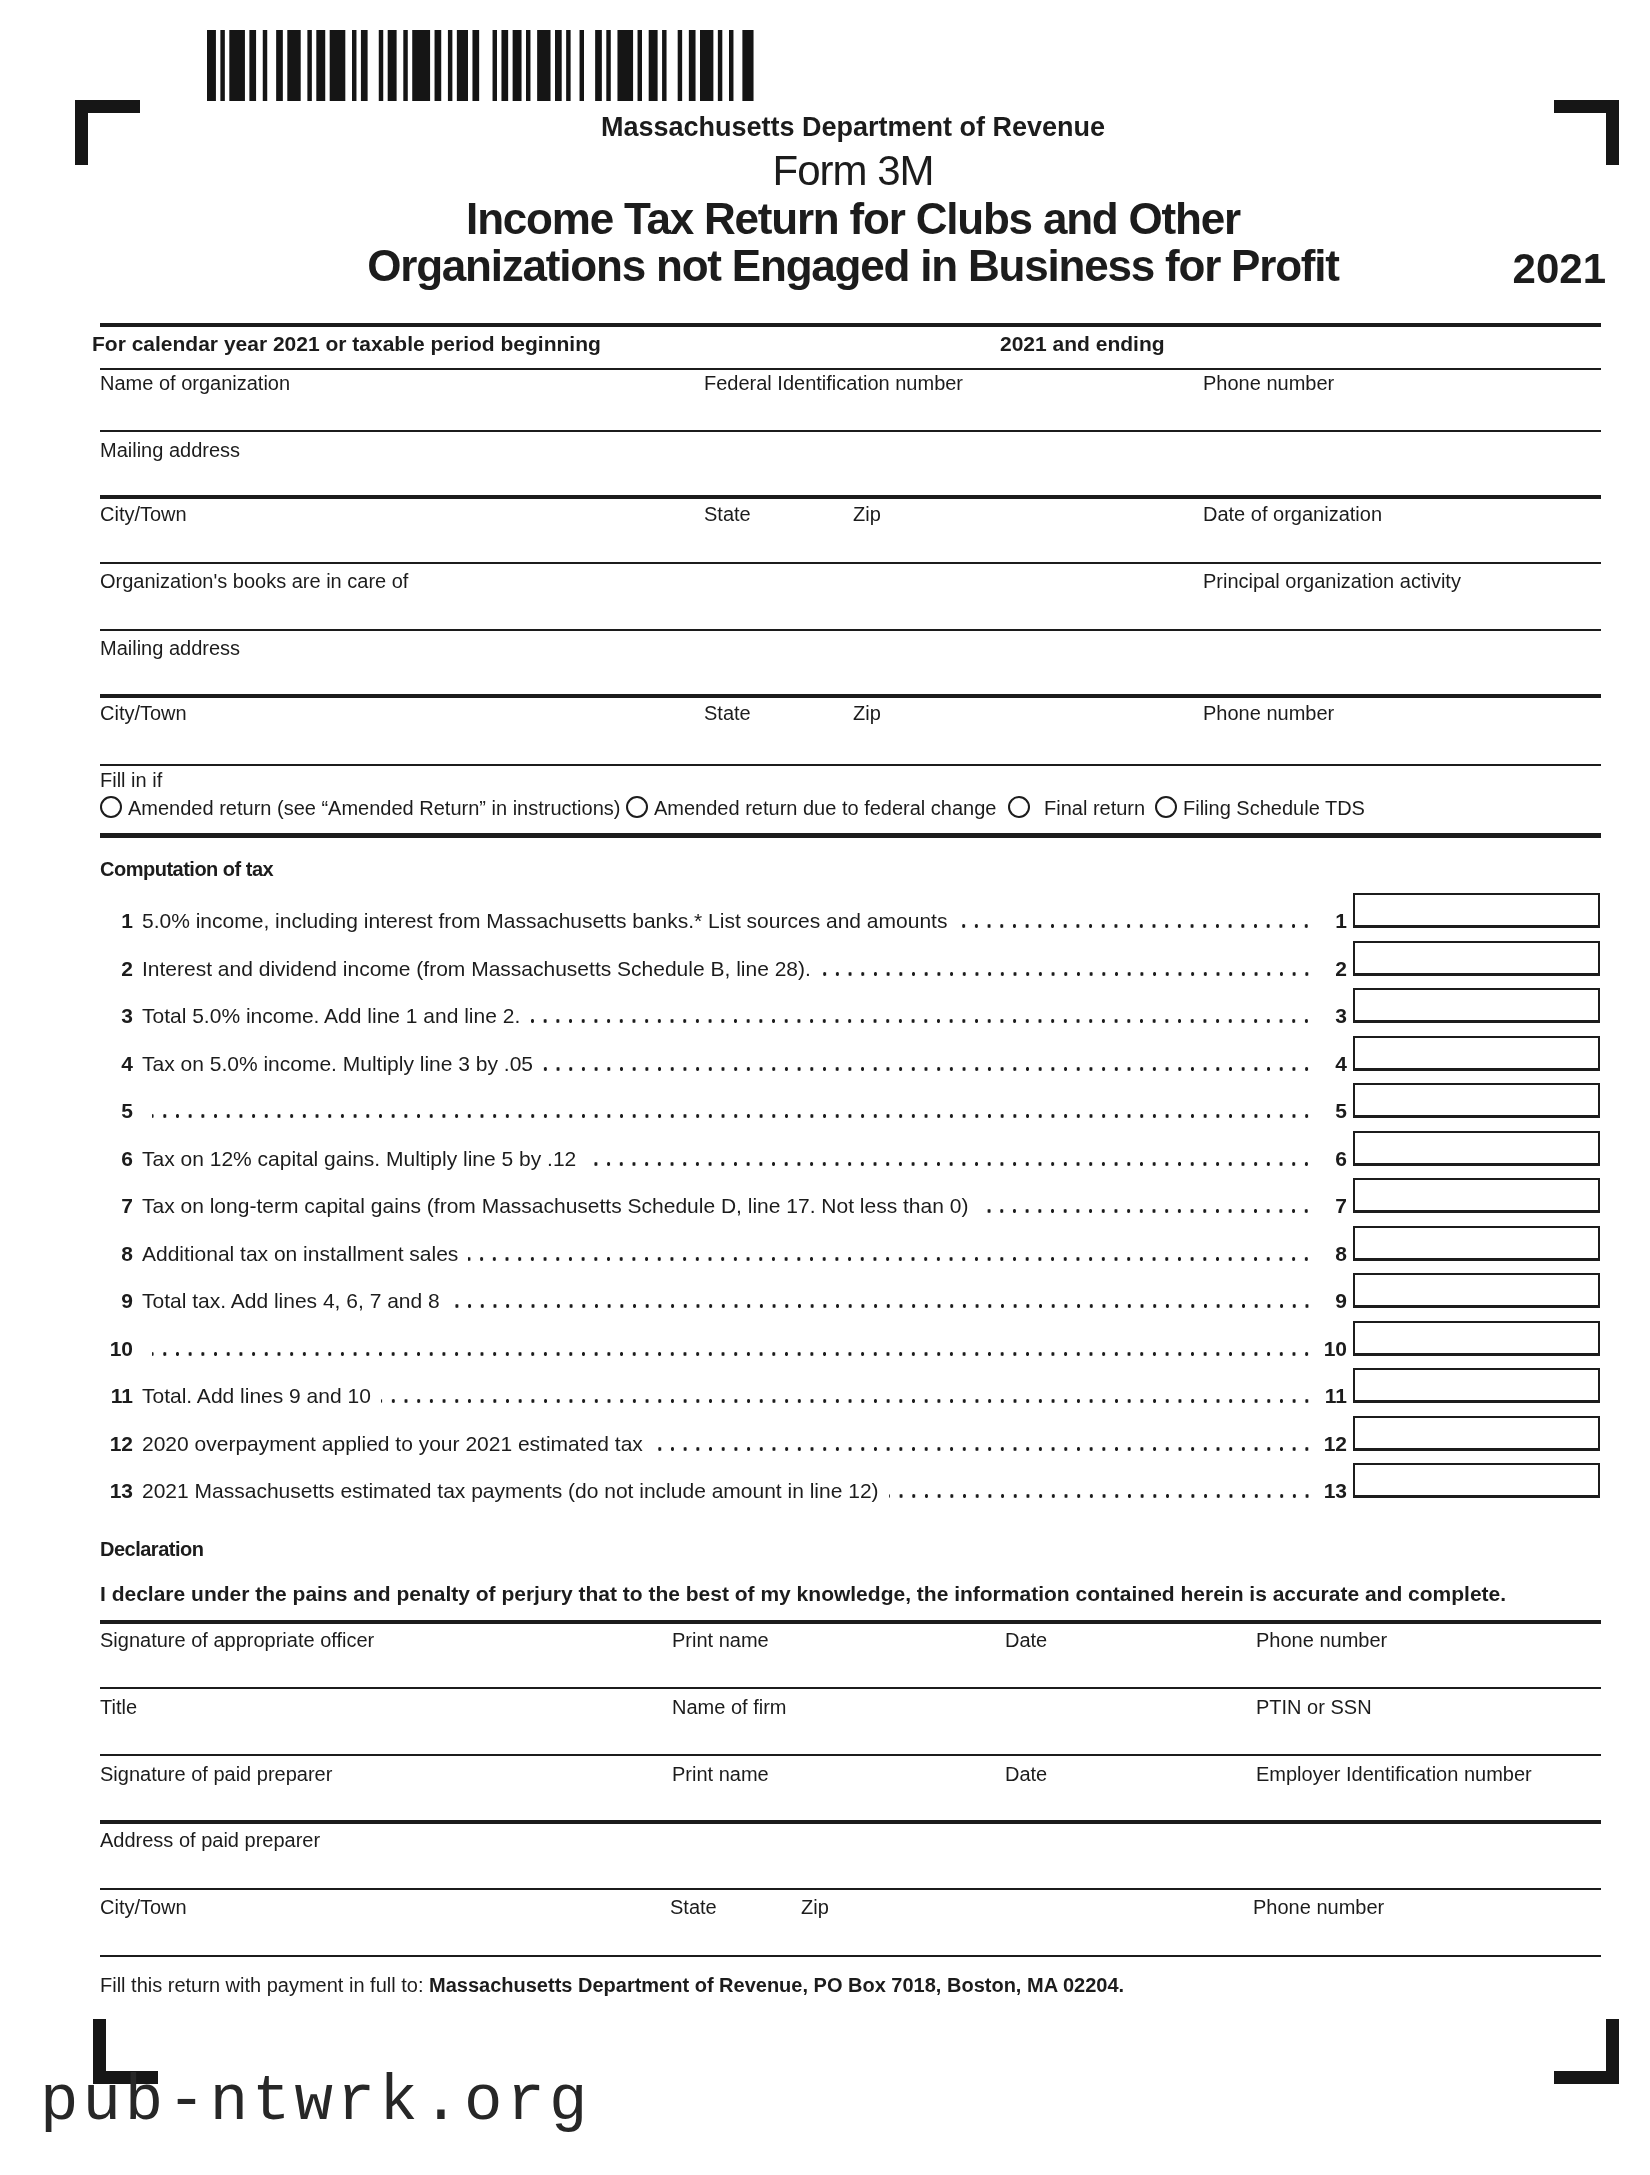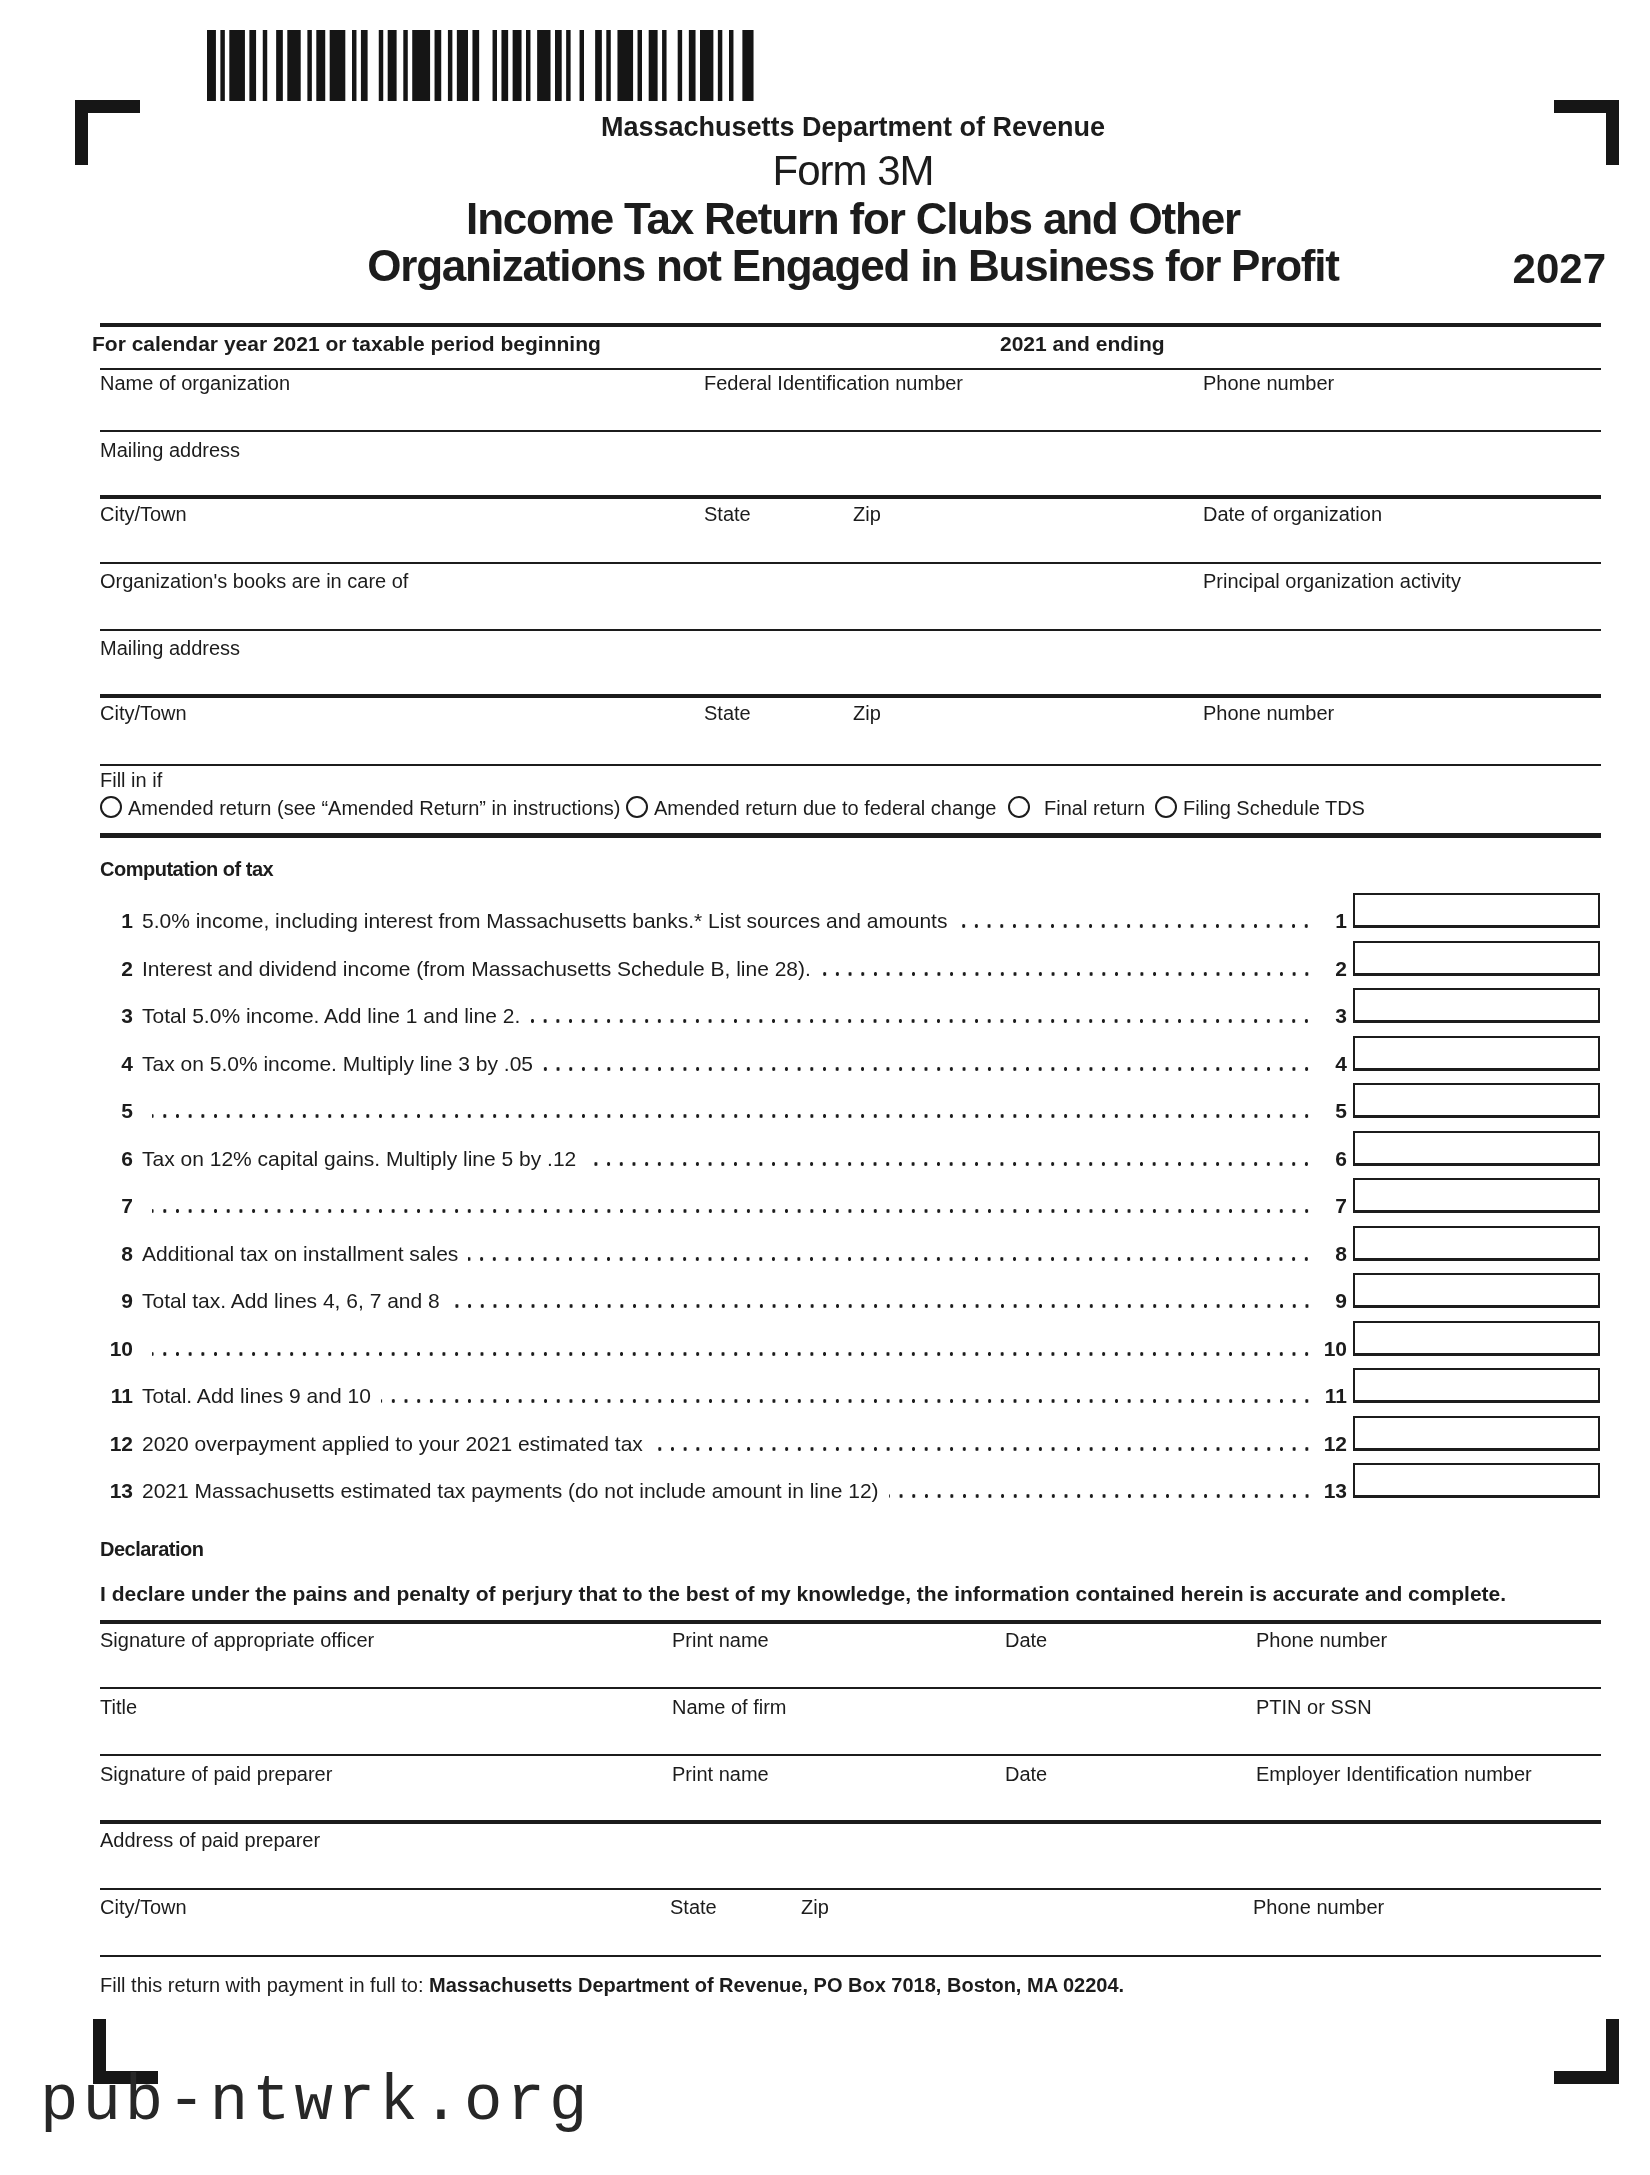--- a/index.html
+++ b/index.html
@@ -86,21 +86,21 @@
 
   <div class="corner tl" style="left:75px;top:100px;"></div>
   <div class="corner tr" style="left:1554px;top:100px;"></div>
   <div class="corner bl" style="left:93px;top:2019px;"></div>
   <div class="corner br" style="left:1554px;top:2019px;"></div>
 
   <div class="hdr-center agency" style="top:112px;">Massachusetts Department of Revenue</div>
   <div class="hdr-center formname" style="top:147px;">Form 3M</div>
   <div class="hdr-center bigtitle" style="top:241px;">Organizations not Engaged in Business for Profit</div>
   <div class="hdr-center bigtitle" style="top:194px;">Income Tax Return for Clubs and Other</div>
-  <div class="year" style="right:44px;top:245px;">2027</div>
+  <div class="year" style="right:44px;top:245px;">2021</div>
 
   <div class="rule" style="top:323px;height:4px;"></div>
   <div class="rule" style="top:368px;height:2px;"></div>
   <div class="rule" style="top:430px;height:2px;"></div>
   <div class="rule" style="top:495px;height:4px;"></div>
   <div class="rule" style="top:562px;height:2px;"></div>
   <div class="rule" style="top:629px;height:2px;"></div>
   <div class="rule" style="top:694px;height:4px;"></div>
   <div class="rule" style="top:764px;height:2px;"></div>
   <div class="rule" style="top:833px;height:5px;"></div>
@@ -187,20 +187,21 @@
       <div class="amount-box" style="top: 1083px;"></div>
       <div class="comp-row" style="top: 1145.5px;">
         <span class="comp-num">6</span>
         <span><span>Tax on 12% capital gains. Multiply line 5 by .12</span></span>
         <span class="leader"></span>
         <span class="comp-rnum">6</span>
       </div>
       <div class="amount-box" style="top: 1130.5px;"></div>
       <div class="comp-row" style="top: 1193px;">
         <span class="comp-num">7</span>
+        <span><span>Tax on long-term capital gains (from Massachusetts Schedule D, line 17. Not less than 0)</span></span>
         <span class="leader"></span>
         <span class="comp-rnum">7</span>
       </div>
       <div class="amount-box" style="top: 1178px;"></div>
       <div class="comp-row" style="top: 1240.5px;">
         <span class="comp-num">8</span>
         <span><span>Additional tax on installment sales</span></span>
         <span class="leader"></span>
         <span class="comp-rnum">8</span>
       </div>

